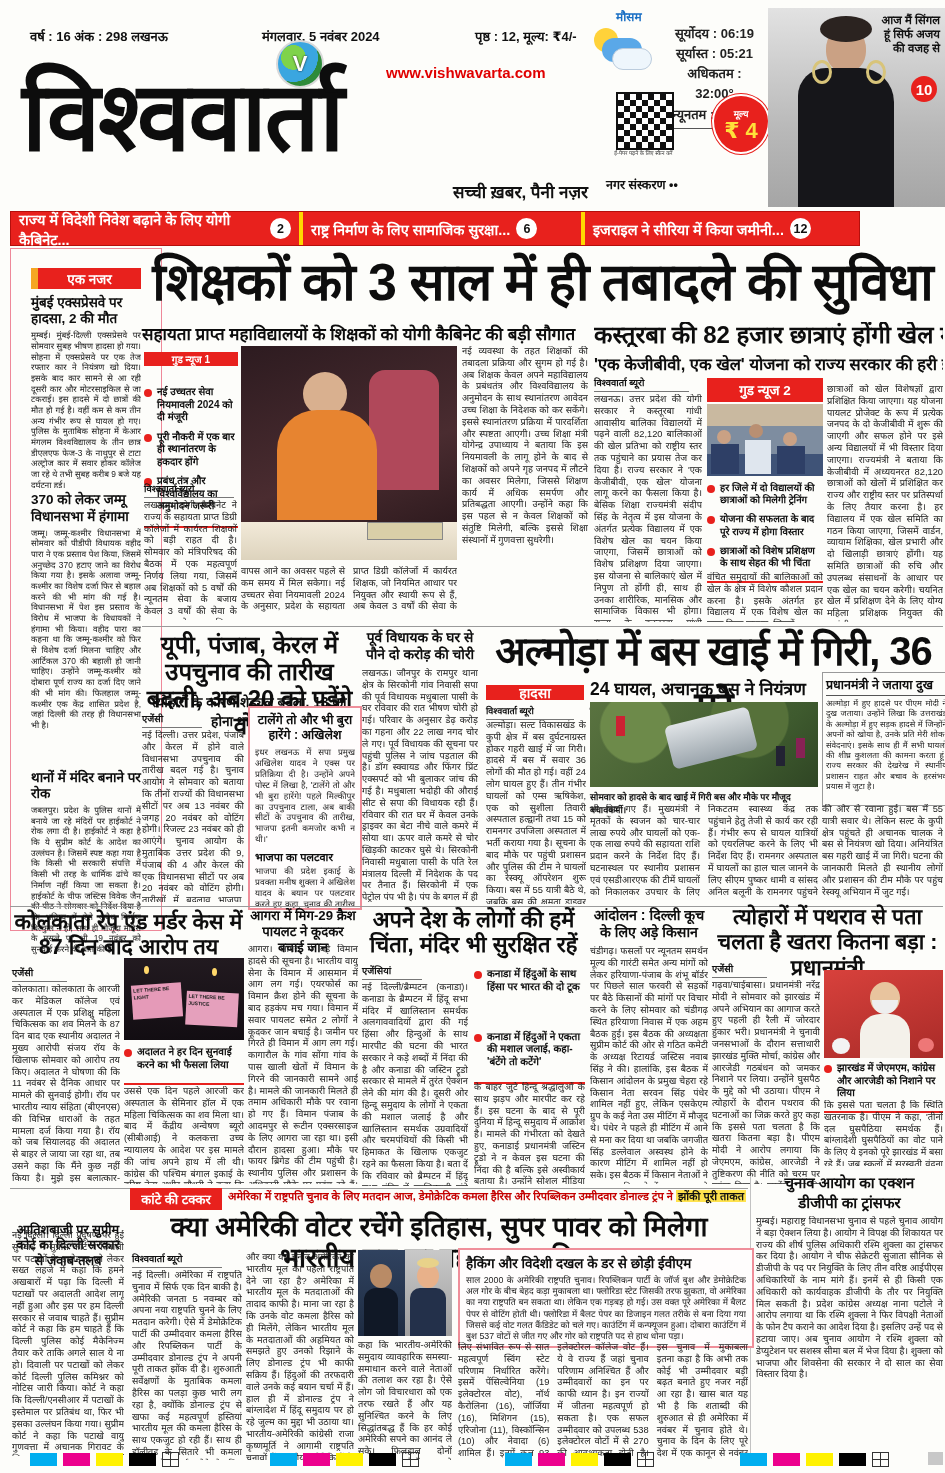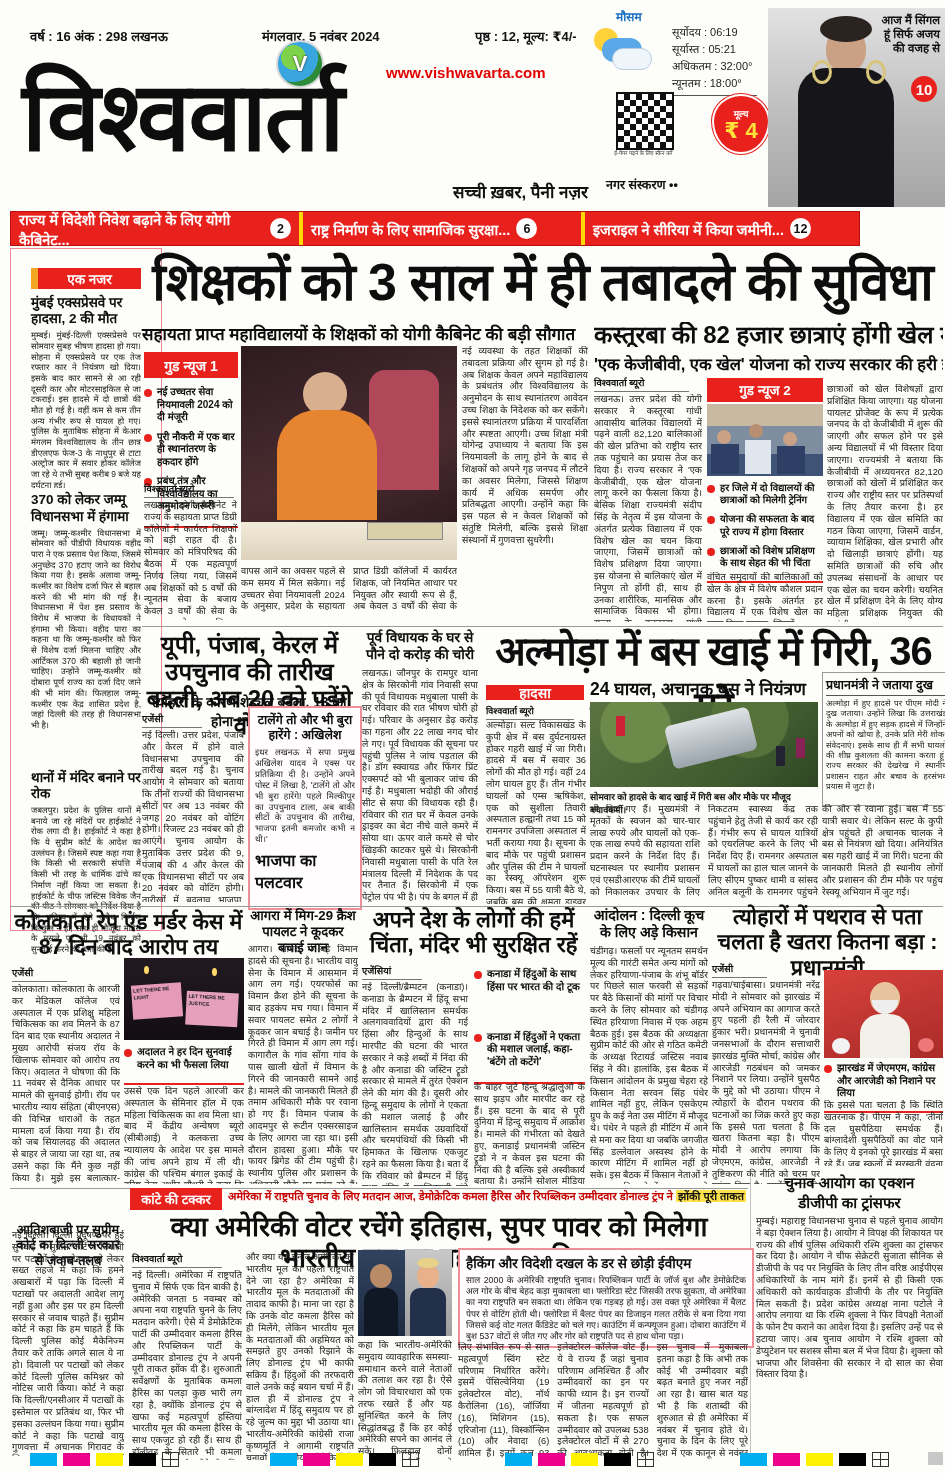--- a/index.html
+++ b/index.html
@@ -15,21 +15,21 @@
   .bullet{display:flex;gap:5px;font-weight:bold;font-size:10px;line-height:1.25;color:#111;margin-bottom:7px;text-align:left;}
   .photo{position:absolute;overflow:hidden;}
   .hr{position:absolute;height:1px;background:#9a9a9a;}
   .vr{position:absolute;width:1px;background:#c2c2c2;}
   .cap{font-size:9px;font-weight:bold;color:#111;}
   .pinkbox{border:2px solid #ef8f9a;background:#fffdfd;}
   .cell{display:flex;align-items:center;gap:6px;padding:0 8px;color:#fff;font-weight:bold;font-size:14.5px;}
   .circ{width:21px;height:21px;border-radius:50%;background:#fff;color:#111;font-size:12.5px;font-weight:bold;
         display:flex;align-items:center;justify-content:center;flex:0 0 21px;}
   .ysep{width:4px;background:#ffd900;flex:0 0 4px;}
-  .wrow{font-size:11px;font-weight:normal;color:#222;line-height:1.55;}
+  .wrow{font-size:13px;font-weight:bold;color:#222;line-height:1.55;text-align:center;}
   .csq{width:27px;height:13px;margin-right:6px;}
   .reg{width:15px;height:13px;border:1px solid #333;background:
        linear-gradient(#333,#333) 50% 0/1px 100% no-repeat,
        linear-gradient(#333,#333) 0 50%/100% 1px no-repeat;}
   .cbar{position:absolute;display:flex;align-items:center;}
 </style>
 </head>
 <body>
 
 <div id="page">
@@ -111,21 +111,21 @@
       <div class="hd" style="font-size:13.5px;line-height:1.2;margin-bottom:3px;">370 को लेकर जम्मू विधानसभा में हंगामा</div>
       <div class="bt" style="font-size:8.4px;height:238px;margin-bottom:4px;">जम्मू। जम्मू-कश्मीर विधानसभा में सोमवार को पीडीपी विधायक वहीद पारा ने एक प्रस्ताव पेश किया, जिसमें अनुच्छेद 370 हटाए जाने का विरोध किया गया है। इसके अलावा जम्मू-कश्मीर का विशेष दर्जा फिर से बहाल करने की भी मांग की गई है। विधानसभा में पेश इस प्रस्ताव के विरोध में भाजपा के विधायकों ने हंगामा भी किया। वहीद पारा का कहना था कि जम्मू-कश्मीर को फिर से विशेष दर्जा मिलना चाहिए और आर्टिकल 370 की बहाली हो जानी चाहिए। उन्होंने जम्मू-कश्मीर को दोबारा पूर्ण राज्य का दर्जा दिए जाने की भी मांग की। फिलहाल जम्मू-कश्मीर एक केंद्र शासित प्रदेश है, जहां दिल्ली की तरह ही विधानसभा भी है।</div>
       <div class="hd" style="font-size:13.5px;line-height:1.2;margin-bottom:3px;">थानों में मंदिर बनाने पर रोक</div>
       <div class="bt" style="font-size:8.4px;height:170px;">जबलपुर। प्रदेश के पुलिस थानों में बनाये जा रहे मंदिरों पर हाईकोर्ट ने रोक लगा दी है। हाईकोर्ट ने कहा है कि ये सुप्रीम कोर्ट के आदेश का उल्लंघन है। जिसमें स्पष्ट कहा गया है कि किसी भी सरकारी संपत्ति में किसी भी तरह के धार्मिक ढांचे का निर्माण नहीं किया जा सकता है। हाईकोर्ट के चीफ जस्टिस विवेक जैन की पीठ ने सोमवार को निर्देश दिया है कि भविष्य में ऐसे अवैध निर्माण बिल्कुल न हों, साथ ही मौजूदा मंदिरों के मसले पर भी 19 नवंबर को सुनवाई करने की बात की है।</div>
     </div>
   </div>
 
   <div class="abs hd" style="left:142px;top:250px;width:801px;font-size:52px;text-align:center;line-height:1.25;letter-spacing:-1px;">शिक्षकों को 3 साल में ही तबादले की सुविधा</div>
   <div class="abs hd" style="left:142px;top:325px;width:440px;font-size:17px;line-height:1.15;">सहायता प्राप्त महाविद्यालयों के शिक्षकों को योगी कैबिनेट की बड़ी सौगात</div>
 
-  <div class="abs redbox" style="left:144px;top:352px;width:94px;height:26px;font-size:14px;">गुड न्यूज 1</div>
+  <div class="abs redbox" style="left:144px;top:352px;width:94px;height:14px;font-size:10px;">गुड न्यूज 1</div>
   <div class="abs" style="left:144px;top:386px;width:94px;border-bottom:2px solid #e8211d;padding-bottom:6px;">
     <div class="bullet">
         <span class="dot"></span>
         <span>नई उच्चतर सेवा नियमावली 2024 को दी मंजूरी</span>
       </div>
     <div class="bullet">
         <span class="dot"></span>
         <span>पूरी नौकरी में एक बार ही स्थानांतरण के हकदार होंगे</span>
       </div>
     <div class="bullet">
@@ -182,21 +182,21 @@
   <div class="hr" style="left:142px;top:626px;width:801px;"></div>
 
   <div class="abs hd" style="left:142px;top:632px;width:215px;font-size:24px;line-height:1.12;text-align:center;">यूपी, पंजाब, केरल में उपचुनाव की तारीख बदली, अब 20 को पड़ेंगे वोट</div>
   <div class="abs hd" style="left:142px;top:692px;width:215px;font-size:13.8px;text-align:center;">त्योहारों के कारण शेड्यूल बदला, 13 को होना था मतदान</div>
   <div class="abs byline" style="left:142px;top:712px;width:60px;">एजेंसी</div>
   <div class="abs bt" style="left:142px;top:730px;width:102px;height:172px;">नई दिल्ली। उत्तर प्रदेश, पंजाब और केरल में होने वाले विधानसभा उपचुनाव की तारीख बदल गई है। चुनाव आयोग ने सोमवार को बताया कि तीनों राज्यों की विधानसभा सीटों पर अब 13 नवंबर की जगह 20 नवंबर को वोटिंग होगी। रिजल्ट 23 नवंबर को ही आएंगे। चुनाव आयोग के मुताबिक उत्तर प्रदेश की 9, पंजाब की 4 और केरल की एक विधानसभा सीटों पर अब 20 नवंबर को वोटिंग होगी। तारीखों में बदलाव भाजपा, कांग्रेस, आरएलडी और बसपा की मांग पर की गई है। इन पार्टियों का कहना था कि 15 नवंबर को कार्तिक पूर्णिमा और गुरुनानक देवजी का प्रकाश पर्व है। वहीं, केरल में 13 से 15 नवंबर तक कलपथि रास्थोलसवम मनाया जाएगा। इससे वोटिंग पर असर पड़ता।</div>
 
   <div class="abs pinkbox" style="left:248px;top:706px;width:100px;height:190px;padding:5px;overflow:hidden;">
     <div class="hd" style="font-size:12.5px;text-align:center;line-height:1.2;margin-bottom:4px;">टालेंगे तो और भी बुरा हारेंगे : अखिलेश</div>
     <div class="bt" style="font-size:8.6px;margin-bottom:4px;">इधर लखनऊ में सपा प्रमुख अखिलेश यादव ने एक्स पर प्रतिक्रिया दी है। उन्होंने अपने पोस्ट में लिखा है, 'टालेंगे तो और भी बुरा हारेंगे! पहले मिल्कीपुर का उपचुनाव टाला, अब बाकी सीटों के उपचुनाव की तारीख, भाजपा इतनी कमजोर कभी न थी।'</div>
-    <div class="hd" style="font-size:16px;margin-bottom:19px;">भाजपा का पलटवार</div>
+    <div class="hd" style="font-size:11px;margin-bottom:2px;">भाजपा का पलटवार</div>
     <div class="bt" style="font-size:8.6px;">भाजपा की प्रदेश इकाई के प्रवक्ता मनीष शुक्ला ने अखिलेश यादव के बयान पर पलटवार करते हुए कहा, चुनाव की तारीख बदलने की मांग इसलिए की गई, क्योंकि यह तारीख हिंदू त्योहार के साथ मेल खा रही थी। समाजवादी पार्टी को हर चीज में राजनीति करनी है।</div>
   </div>
 
   <div class="abs hd" style="left:362px;top:630px;width:116px;font-size:13.8px;line-height:1.2;text-align:center;">पूर्व विधायक के घर से पौने दो करोड़ की चोरी</div>
   <div class="abs bt" style="left:362px;top:668px;width:116px;height:234px;">लखनऊ। जौनपुर के रामपुर थाना क्षेत्र के सिरकोनी गांव निवासी सपा की पूर्व विधायक मधुबाला पासी के घर रविवार की रात भीषण चोरी हो गई। परिवार के अनुसार डेढ़ करोड़ का गहना और 22 लाख नगद चोर ले गए। पूर्व विधायक की सूचना पर पहुंची पुलिस ने जांच पड़ताल की है। डॉग स्क्वायड और फिंगर प्रिंट एक्सपर्ट को भी बुलाकर जांच की गई है। मधुबाला भदोही की औराई सीट से सपा की विधायक रही हैं। रविवार की रात घर में केवल उनके ड्राइवर का बेटा नीचे वाले कमरे में सोया था। ऊपर वाले कमरे से चोर खिड़की काटकर घुसे थे। सिरकोनी निवासी मधुबाला पासी के पति रेल मंत्रालय दिल्ली में निदेशक के पद पर तैनात हैं। सिरकोनी में एक पेट्रोल पंप भी है। पंप के बगल में ही उनका दोमंजिला मकान है। इसी में मधुबाला रहती हैं। 30 अक्टूबर को वह दिल्ली पति के पास चली गईं। घर पर उनका ड्राइवर था।</div>
 
   <div class="abs hd" style="left:484px;top:622px;width:459px;font-size:40px;text-align:center;letter-spacing:-1px;">अल्मोड़ा में बस खाई में गिरी, 36 मरे</div>
   <div class="abs redbox" style="left:486px;top:685px;width:98px;height:15px;font-size:14px;">हादसा</div>
   <div class="abs hd" style="left:590px;top:676px;width:228px;font-size:17.5px;">24 घायल, अचानक बस ने नियंत्रण खो दिया</div>
   <div class="abs byline" style="left:486px;top:704px;width:88px;font-size:9px;">विश्ववार्ता ब्यूरो</div>

